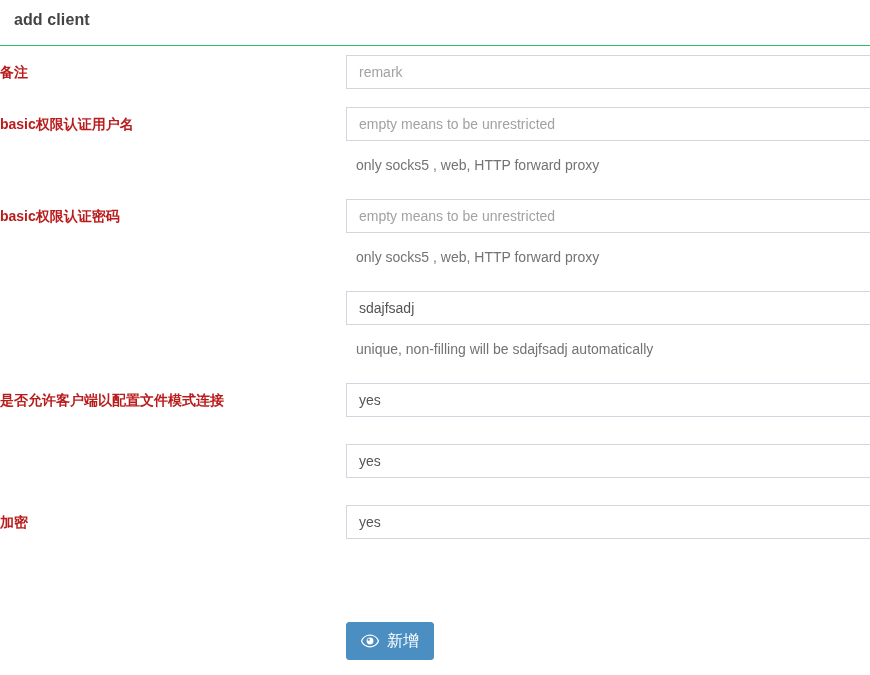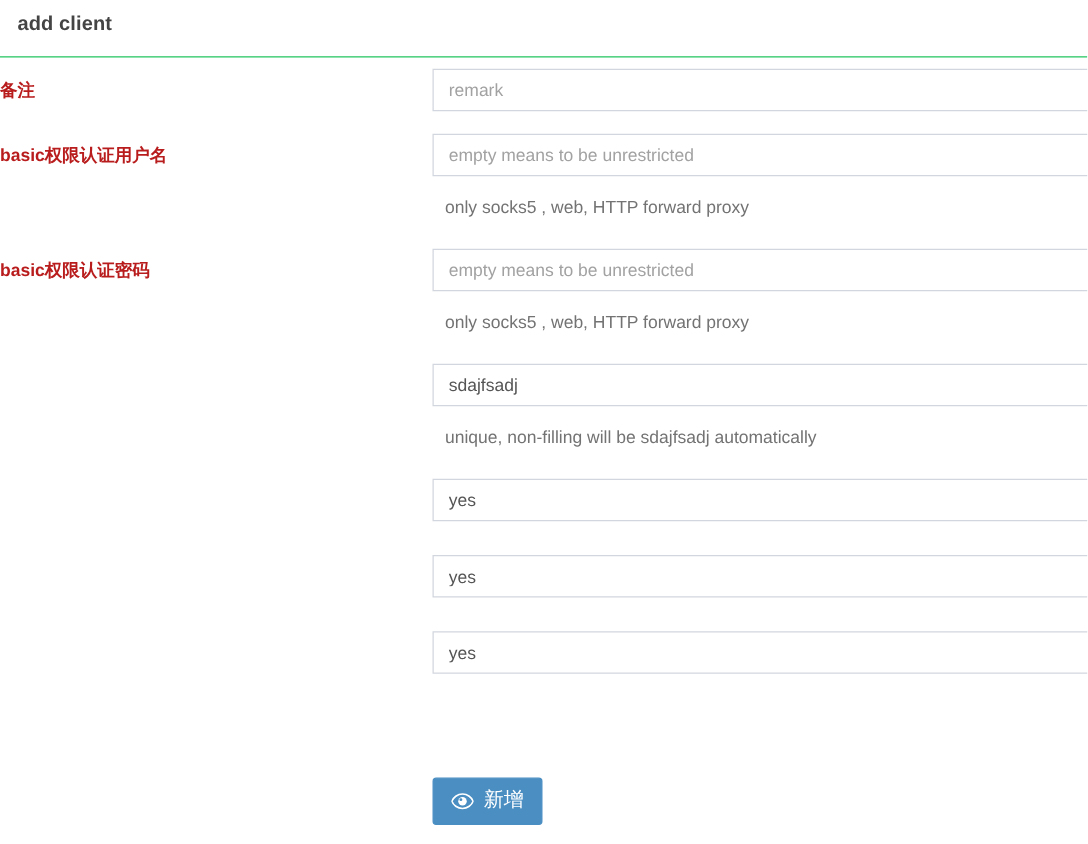--- a/index.html
+++ b/index.html
@@ -203,36 +203,38 @@
       <div class="row-line with-help" style="height:92px;">
         <div class="control-wrap">
           <input class="form-control" type="text" value="sdajfsadj" style="">
         </div>
         <p class="help-block">unique, non-filling will be sdajfsadj automatically</p>
       </div>
     </div>
 
     <div class="form-group">
       <div class="row-line" style="height:61px;">
+        <label class="control-label">是否允许客户端以配置文件模式连接</label>
         <div class="control-wrap">
           <input class="form-control" type="text" readonly="" value="yes" style="">
         </div>
       </div>
     </div>
 
     <div class="form-group">
       <div class="row-line" style="height:61px;">
         <div class="control-wrap">
           <input class="form-control" type="text" readonly="" value="yes" style="">
         </div>
       </div>
     </div>
 
     <div class="form-group">
       <div class="row-line" style="height:61px;">
+        <label class="control-label">加密</label>
         <div class="control-wrap">
           <input class="form-control" type="text" readonly="" value="yes" style="">
         </div>
       </div>
     </div>
 
   </div>
 
   <div class="form-footer">
     <button class="btn-primary" type="button">

